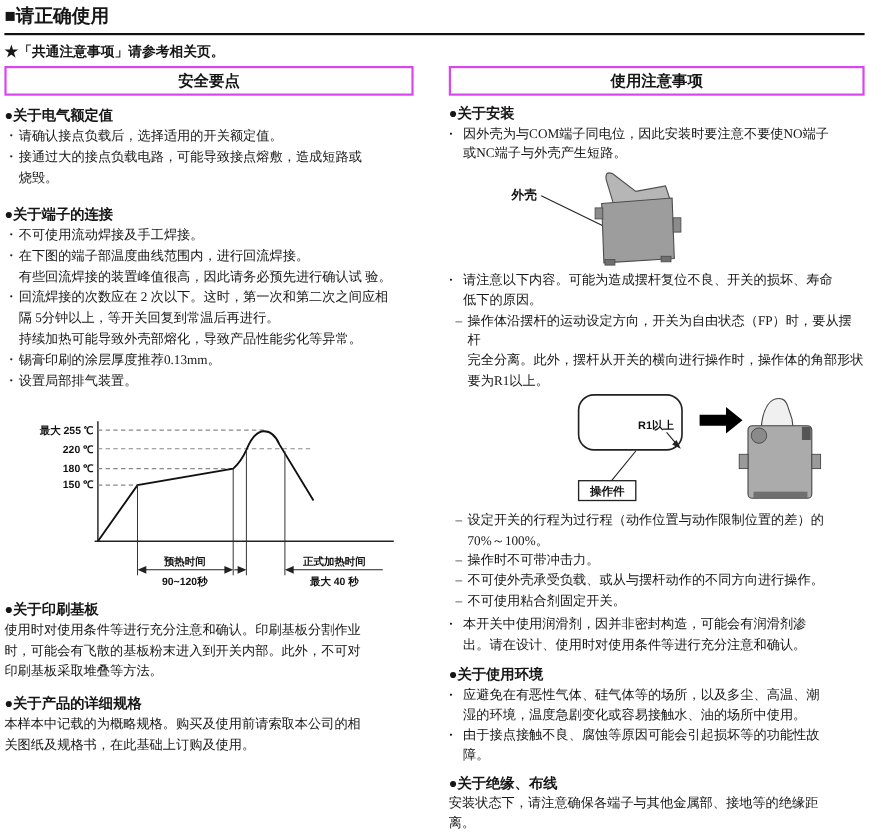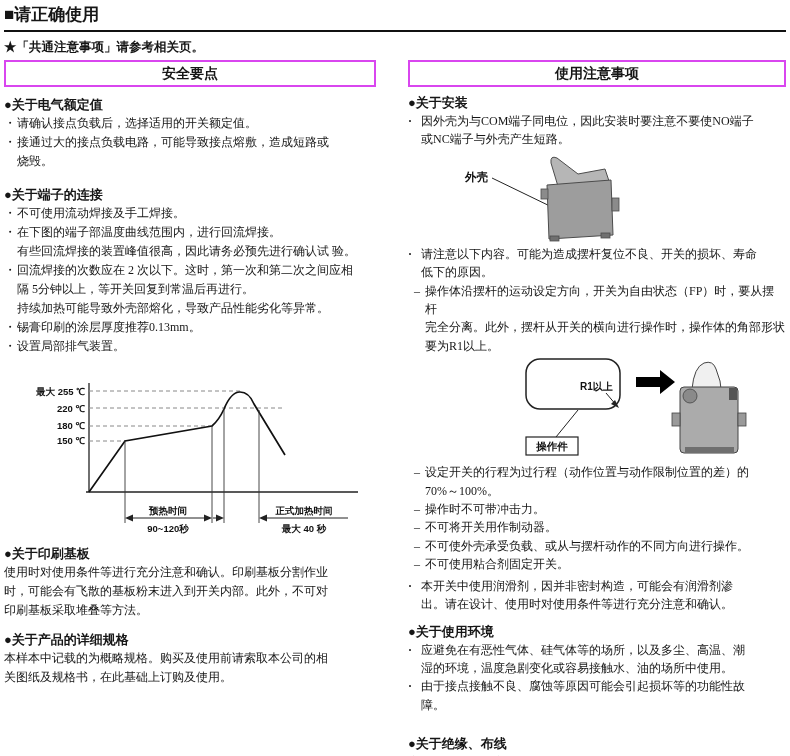--- a/index.html
+++ b/index.html
@@ -159,31 +159,30 @@
         <rect x="264" y="56" width="8" height="13" fill="#9a9a9a" stroke="#444" stroke-width="0.8"></rect>
         <rect x="330" y="56" width="8" height="13" fill="#9a9a9a" stroke="#444" stroke-width="0.8"></rect>
         <rect x="321" y="31" width="8" height="12" fill="#555"></rect>
         <rect x="277" y="90" width="49" height="6" fill="#6f6f6f"></rect>
       </g>
     </svg>
 
     <div class="dash" style="margin-top:2px">设定开关的行程为过行程（动作位置与动作限制位置的差）的
 70%～100%。</div>
     <div class="dash">操作时不可带冲击力。</div>
-    <div class="dash">不可将开关用作制动器。</div>
     <div class="dash">不可使外壳承受负载、或从与摆杆动作的不同方向进行操作。</div>
     <div class="dash">不可使用粘合剂固定开关。</div>
 
     <div class="bullet" style="margin-top:3px">本开关中使用润滑剂，因并非密封构造，可能会有润滑剂渗
 出。请在设计、使用时对使用条件等进行充分注意和确认。</div>
 
     <div class="sechead" style="margin-top:8px">●关于使用环境</div>
     <div class="bullet">应避免在有恶性气体、硅气体等的场所，以及多尘、高温、潮
 湿的环境，温度急剧变化或容易接触水、油的场所中使用。</div>
     <div class="bullet">由于接点接触不良、腐蚀等原因可能会引起损坏等的功能性故
 障。</div>
 
-    <div class="sechead" style="margin-top:20px">●关于绝缘、布线</div>
+    <div class="sechead" style="margin-top:6px">●关于绝缘、布线</div>
     <div class="para">安装状态下，请注意确保各端子与其他金属部、接地等的绝缘距
 离。</div>
   </div>
 
 </div>
 
 </body></html>

